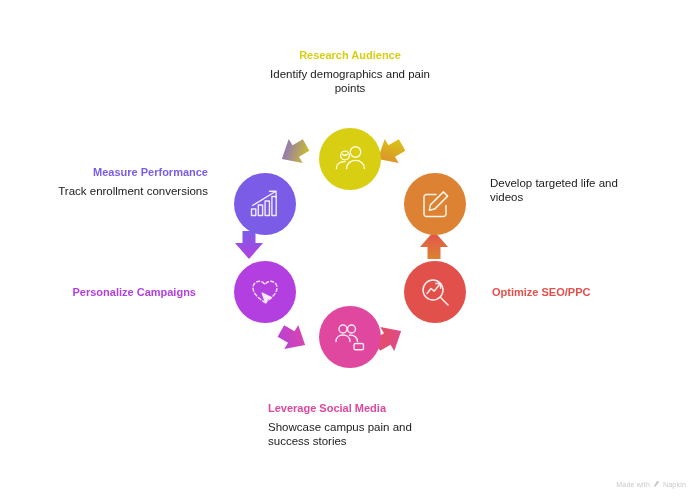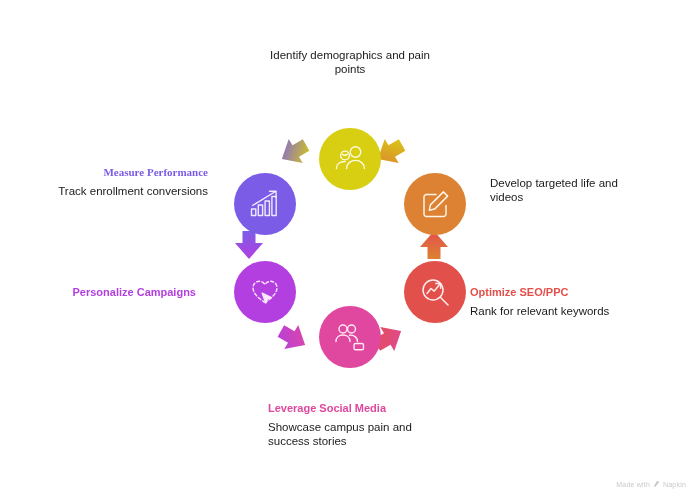--- a/index.html
+++ b/index.html
@@ -70,21 +70,21 @@
   }
   .block .desc {
     font-size: 11.5px;
     font-weight: normal;
     line-height: 14px;
     color: #1b1b1b;
   }
 
   .b-top    { left: 270px; top:  48px; text-align: center; }
   .b-right1 { left: 490px; top: 176px; text-align: left;  width: 150px; }
-  .b-right2 { left: 470px; top: 285px; text-align: left;  width: 150px; }
+  .b-right2 { left: 492px; top: 285px; text-align: left;  width: 150px; }
   .b-bottom { left: 268px; top: 401px; text-align: left; }
   .b-left1  { left:  36px; top: 285px; text-align: right; width: 160px; }
   .b-left2  { left:  48px; top: 165px; text-align: right; width: 160px; }
 
   
   #watermark {
     position: absolute;
     right: 14px;
     bottom: 12px;
     font-size: 7px;
@@ -245,43 +245,43 @@
           <rect x="17.1" y="14" width="4.3" height="14.5"></rect>
           <rect x="23.9" y="9.5" width="4.3" height="19"></rect>
           <path d="M4.5 18.5L27.5 4.5"></path>
           <path d="M21.5 4.2h6.6v6.3"></path>
         </svg>
       </span>
     </div>
   </div>
 
   <div class="block b-top">
+    <div class="head" style="color:#D8CE12;">Research Audience</div>
     <div class="desc">Identify demographics and pain points</div>
   </div>
 
   <div class="block b-right1">
     <div class="desc">Develop targeted life and videos</div>
   </div>
 
   <div class="block b-right2">
     <div class="head" style="color:#E2504C;">Optimize SEO/PPC</div>
-    <div class="desc">Rank for relevant keywords</div>
   </div>
 
   <div class="block b-bottom">
     <div class="head" style="color:#E0479E;">Leverage Social Media</div>
     <div class="desc">Showcase campus pain and success stories</div>
   </div>
 
   <div class="block b-left1">
     <div class="head" style="color:#B43FE0;">Personalize Campaigns</div>
   </div>
 
   <div class="block b-left2">
-    <div class="head" style="color:#7B5CE6;font-family:Liberation Serif, serif;">Measure Performance</div>
+    <div class="head" style="color:#7B5CE6;">Measure Performance</div>
     <div class="desc">Track enrollment conversions</div>
   </div>
 
   <div id="watermark">
     <span>Made with</span>
     <span>
       <svg width="7" height="7" viewBox="0 0 10 10" fill="#c9c9c9">
         <path d="M1 9 L6 1 L9 3 L3.5 9.5 Z"></path>
       </svg>
     </span>

